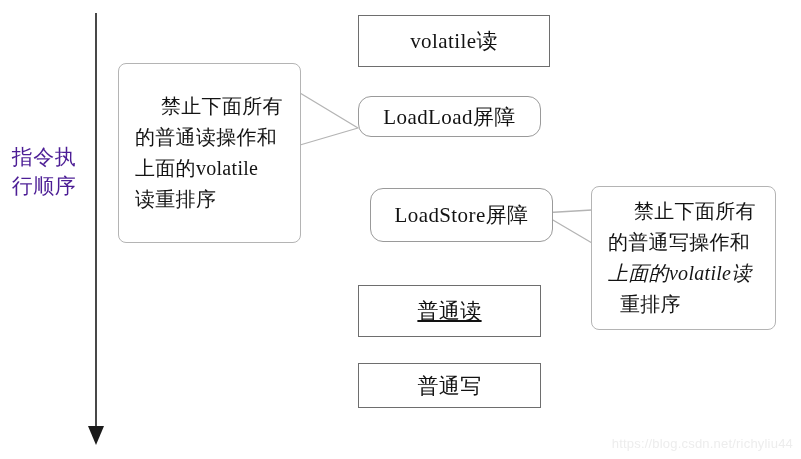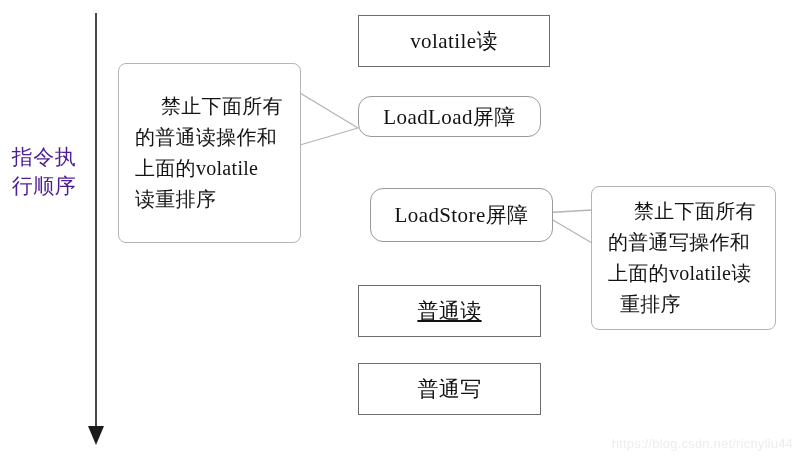--- a/index.html
+++ b/index.html
@@ -124,37 +124,37 @@
   </div>
 
   <div class="op-box rounded" style="left:370px; top:188px; width:183px; height:54px;">
     <span>LoadStore屏障</span>
   </div>
 
   <div class="op-box square" style="left:358px; top:285px; width:183px; height:52px;text-decoration:underline;">
     <span>普通读</span>
   </div>
 
-  <div class="op-box square" style="left:358px; top:363px; width:183px; height:52px;">
+  <div class="op-box square" style="left:358px; top:363px; width:183px; height:45px;">
     <span>普通写</span>
   </div>
 
   <div class="callout" style="left:118px; top:63px; width:183px; height:180px;">
     <div class="txt">
       <div>禁止下面所有</div>
       <div style="text-indent:0;">的普通读操作和</div>
       <div style="text-indent:0;">上面的volatile</div>
       <div style="text-indent:0;">读重排序</div>
     </div>
   </div>
 
   <div class="callout" style="left:591px; top:186px; width:185px; height:144px;">
     <div class="txt">
       <div>禁止下面所有</div>
       <div style="text-indent:0;">的普通写操作和</div>
-      <div style="text-indent:0;">上面的volatile读</div>
+      <div style="text-indent:0;font-style:italic;">上面的volatile读</div>
       <div style="text-indent:0;margin-left:12px;">重排序</div>
     </div>
   </div>
 
   <div class="watermark">https://blog.csdn.net/richyliu44</div>
 
 </div>
 
 </body></html>

